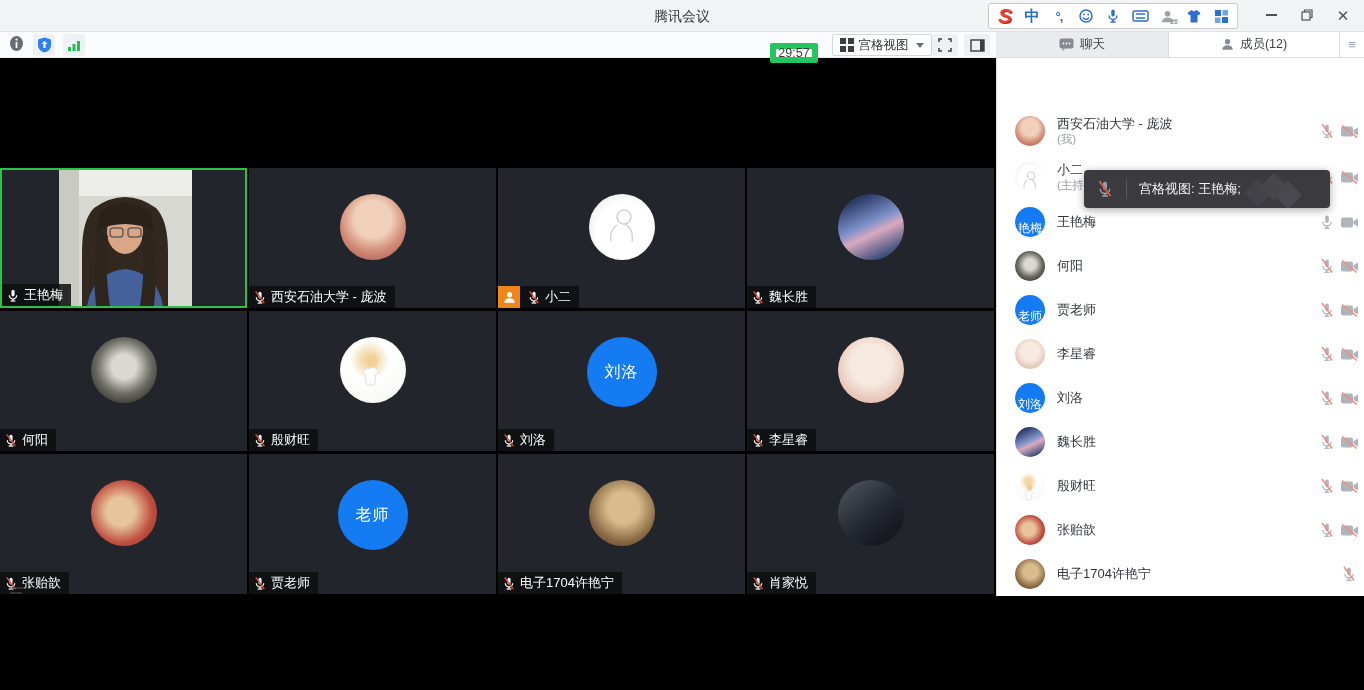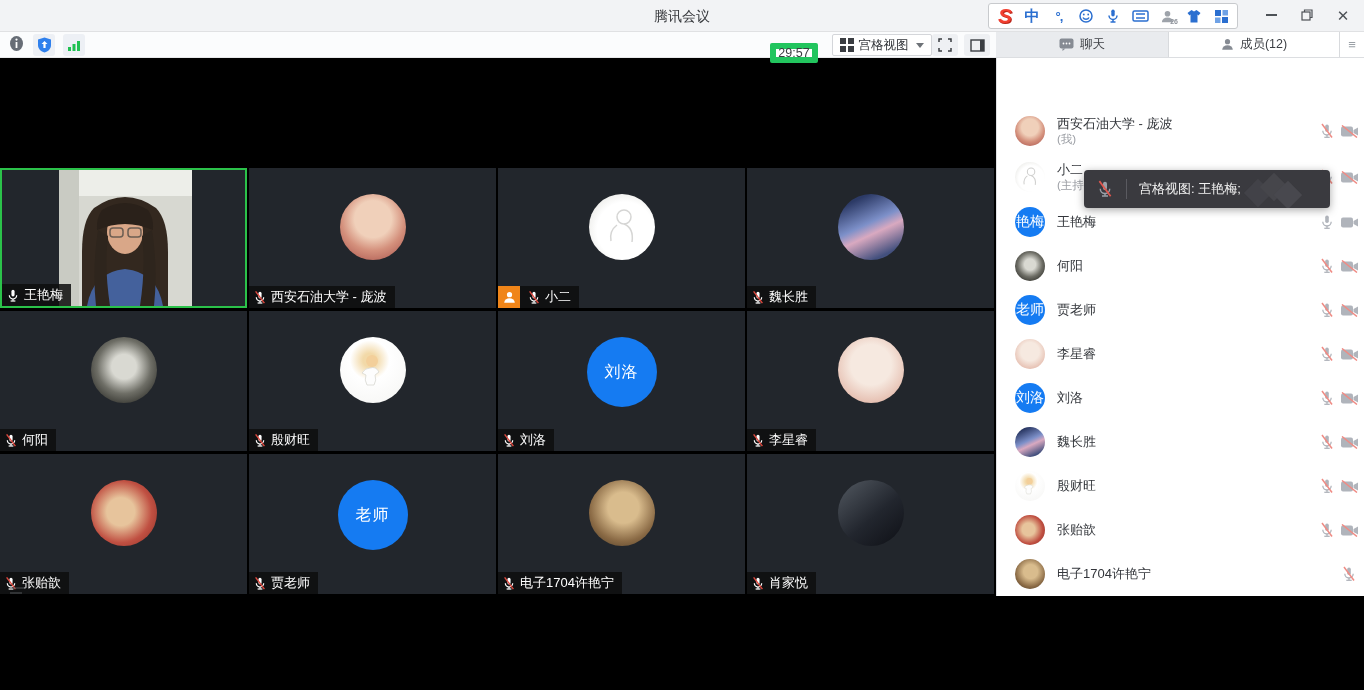--- a/index.html
+++ b/index.html
@@ -99,21 +99,21 @@
     background:#fff; border-left:1px solid #e0e1e4; z-index:10; }
   .search-wrap { position:absolute; left:12px; top:6px; width:344px; height:30px;
     border:1px solid #e0e2e6; border-radius:4px; display:flex; align-items:center;
     padding:0 9px; gap:6px; background:#fff; }
   .search-wrap input { border:none; outline:none; flex:1; font-size:13px; color:#333;
     font-family:inherit; background:transparent; }
   .search-wrap input::placeholder { color:#b3b7bd; }
   .member-list { position:absolute; left:0; top:50px; width:368px; height:564px; overflow:hidden; }
   .member { position:relative; height:44px; display:flex; align-items:center; padding-left:18px; }
   .m-avatar { width:30px; height:30px; border-radius:50%; flex:0 0 30px; display:flex;
-    align-items:center; justify-content:center; color:#fff; font-size:14px; }
+    align-items:flex-end; justify-content:center; color:#fff; font-size:12px; }
   .m-info { margin-left:12px; }
   .m-name { font-size:13px; color:#33363b; line-height:16px; }
   .m-sub { font-size:11.5px; color:#9a9da3; line-height:14px; }
   .m-mic { position:absolute; right:30px; top:14px; }
   .m-mic.solo { right:8px; }
   .m-cam { position:absolute; right:6px; top:16px; }
 
   
   .tooltip { position:absolute; left:1084px; top:170px; width:246px; height:38px;
     background:#3a3a3f; border-radius:4px; display:flex; align-items:center;

